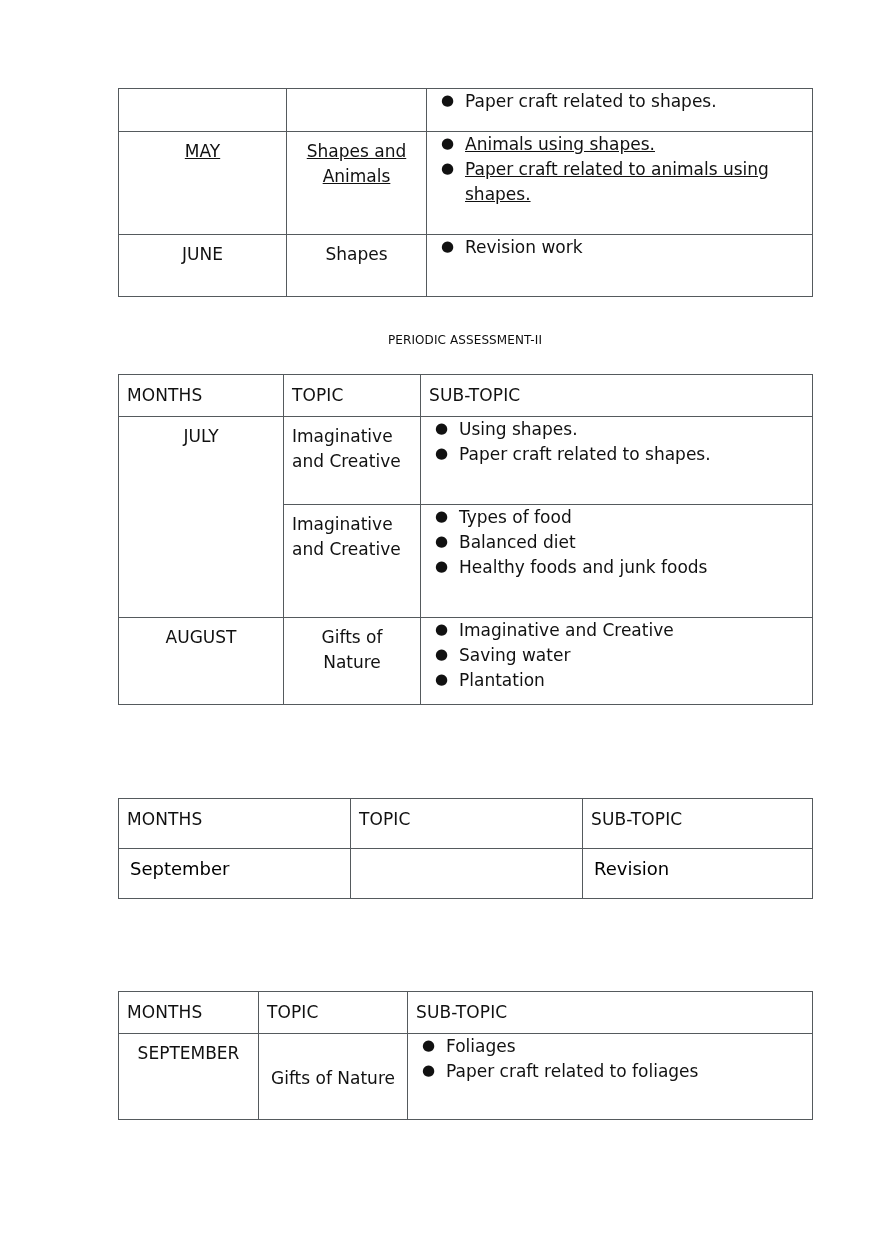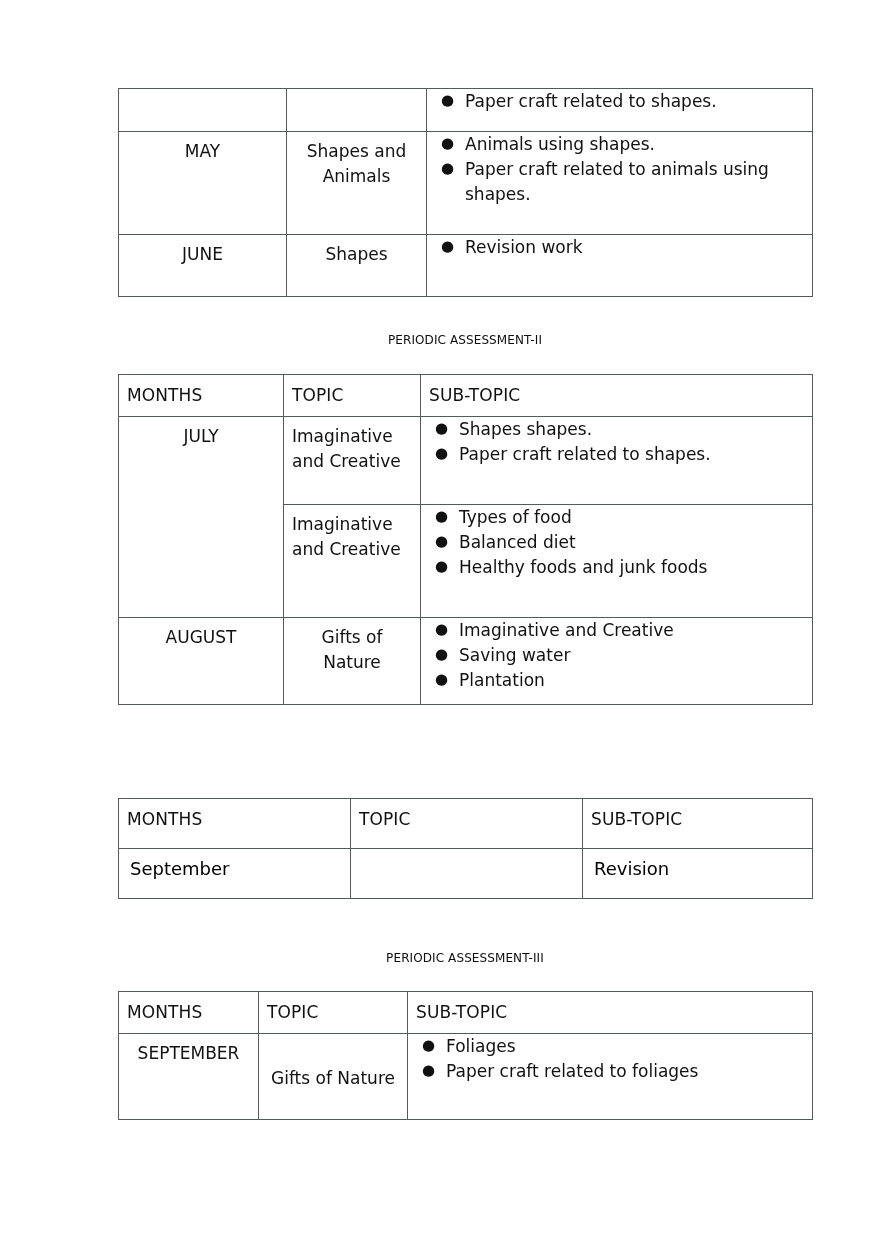--- a/index.html
+++ b/index.html
@@ -126,21 +126,21 @@
         </td>
         <td>
           <ul class="bullets">
             <li>
               <span class="bp">●</span>
               <span class="bt">Paper craft related to shapes.</span>
             </li>
           </ul>
         </td>
       </tr>
-      <tr style="height:103px;">
+      <tr style="height:103px;text-decoration:underline;">
         <td>
           <div class="cell center">MAY</div>
         </td>
         <td>
           <div class="cell center">Shapes and Animals</div>
         </td>
         <td>
           <ul class="bullets">
             <li>
               <span class="bp">●</span>
@@ -196,21 +196,21 @@
         <td rowspan="2">
           <div class="cell center">JULY</div>
         </td>
         <td>
           <div class="cell">Imaginative and Creative</div>
         </td>
         <td>
           <ul class="bullets">
             <li>
               <span class="bp">●</span>
-              <span class="bt">Shapes shapes.</span>
+              <span class="bt">Using shapes.</span>
             </li>
             <li>
               <span class="bp">●</span>
               <span class="bt">Paper craft related to shapes.</span>
             </li>
           </ul>
         </td>
       </tr>
       <tr style="height:113px;">
         <td>
@@ -286,21 +286,20 @@
         <td>
           <div class="cell left hy-value"></div>
         </td>
         <td>
           <div class="cell left hy-value">Revision</div>
         </td>
       </tr>
     </tbody>
   </table>
 
-  <div class="section-title" style="top:951px;">PERIODIC ASSESSMENT-III</div>
 
   <table class="sheet" style="left:118px; top:991px; width:694px;">
     <colgroup>
       <col style="width:140px">
       <col style="width:149px">
       <col style="width:405px">
     </colgroup>
     <tbody>
       <tr style="height:38px;">
         <th>

